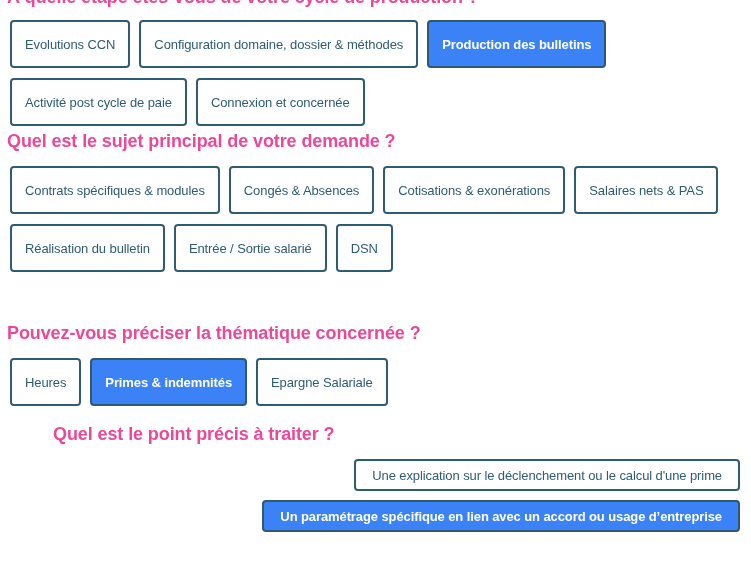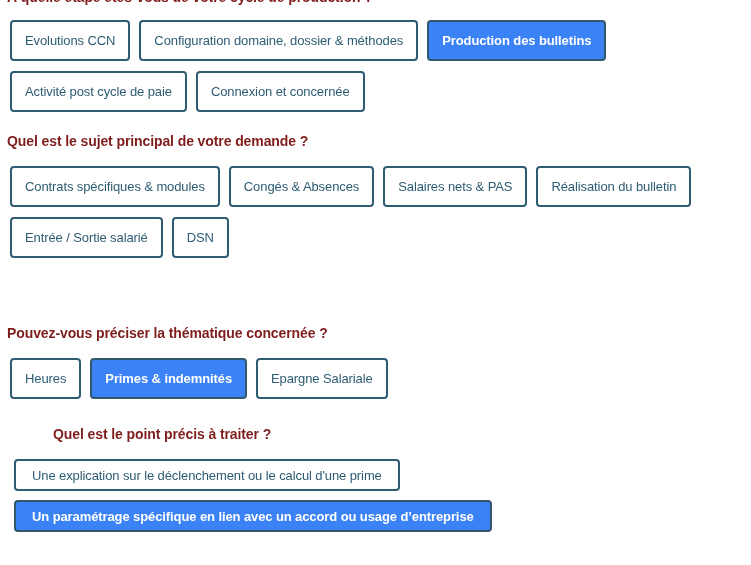--- a/index.html
+++ b/index.html
@@ -20,22 +20,22 @@
     position: absolute;
     left: 0;
     top: 0;
     width: 751px;
     height: 565px;
     box-sizing: border-box;
   }
 
   
   .question {
-    color: #7f1d1d;
-    font-size: 14px;
+    color: #ec4899;
+    font-size: 18px;
     font-weight: bold;
     line-height: 18px;
     margin: 0;
     padding: 0 0 0 7px;
     letter-spacing: -0.1px;
   }
 
   
   .q-clipped {
     position: absolute;
@@ -56,21 +56,21 @@
   .options.indented {
     padding-left: 14px;
     gap: 9px;
   }
 
   .opt {
     display: inline-flex;
     align-items: center;
     justify-content: center;
     box-sizing: border-box;
-    height: 41px;
+    height: 48px;
     padding: 0 13px;
     border: 2px solid #2e5c73;
     border-radius: 4px;
     background: #ffffff;
     color: #2e5c73;
     font-family: "Liberation Sans", sans-serif;
     font-size: 13px;
     font-weight: normal;
     line-height: 1;
     white-space: nowrap;
@@ -88,21 +88,21 @@
     padding: 0 16px;
   }
 
   
   .sec1-opts { position: absolute; left: 0; top: 20px;  width: 740px; }
   .sec2-head { position: absolute; left: 0; top: 132px; }
   .sec2-opts { position: absolute; left: 0; top: 166px; width: 740px; }
   .sec3-head { position: absolute; left: 0; top: 324px; }
   .sec3-opts { position: absolute; left: 0; top: 358px; width: 740px; }
   .sec4-head { position: absolute; left: 0; top: 425px; margin-left: 46px; }
-  .sec4-opts { position: absolute; left: 0; top: 459px; width: 740px; flex-direction: row; align-items: flex-start; }
+  .sec4-opts { position: absolute; left: 0; top: 459px; width: 740px; flex-direction: row; align-items: flex-start; justify-content: flex-end; }
 </style>
 </head>
 <body>
 
 <div class="page">
 
   <h2 class="question q-clipped">À quelle étape êtes-vous de votre cycle de production ?</h2>
 
   <div class="options sec1-opts">
     <button class="opt" type="button">Evolutions CCN</button>
@@ -110,20 +110,21 @@
     <button class="opt selected" type="button">Production des bulletins</button>
     <button class="opt" type="button">Activité post cycle de paie</button>
     <button class="opt" type="button">Connexion et concernée</button>
   </div>
 
   <h2 class="question sec2-head">Quel est le sujet principal de votre demande ?</h2>
 
   <div class="options sec2-opts">
     <button class="opt" type="button">Contrats spécifiques &amp; modules</button>
     <button class="opt" type="button">Congés &amp; Absences</button>
+    <button class="opt" type="button">Cotisations &amp; exonérations</button>
     <button class="opt" type="button">Salaires nets &amp; PAS</button>
     <button class="opt" type="button">Réalisation du bulletin</button>
     <button class="opt" type="button">Entrée / Sortie salarié</button>
     <button class="opt" type="button">DSN</button>
   </div>
 
   <h2 class="question sec3-head">Pouvez-vous préciser la thématique concernée ?</h2>
 
   <div class="options sec3-opts">
     <button class="opt" type="button">Heures</button>

